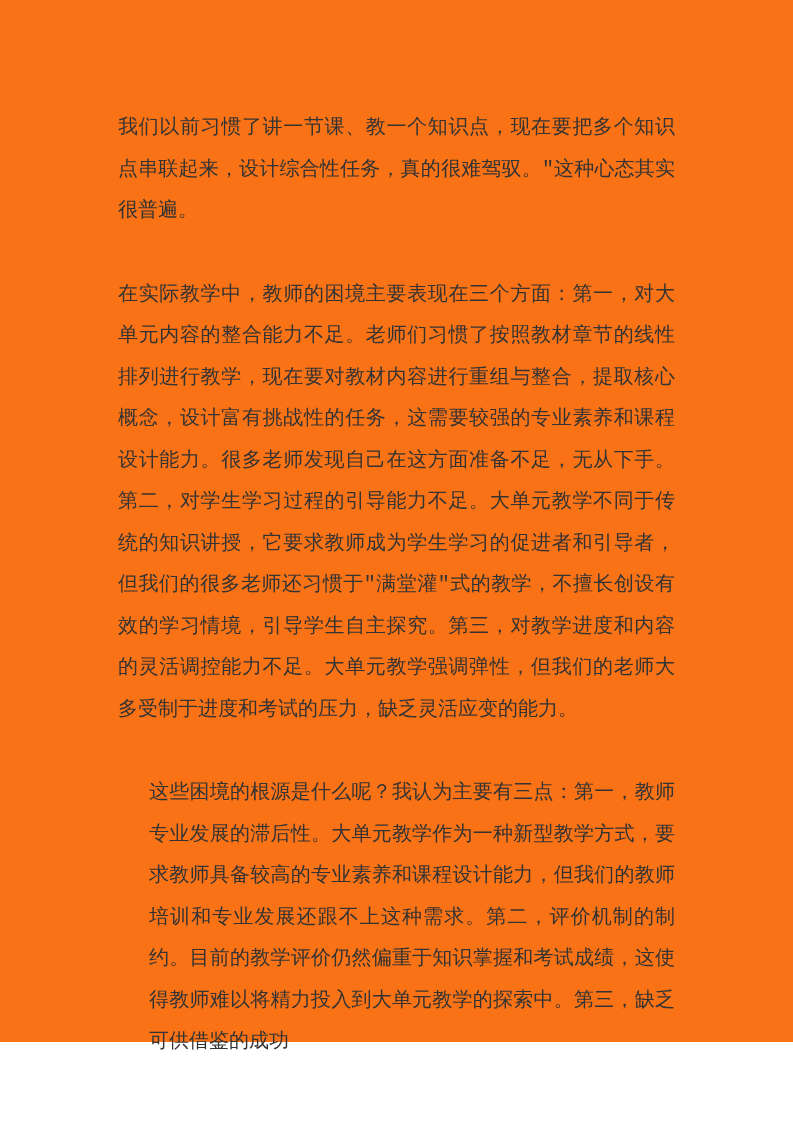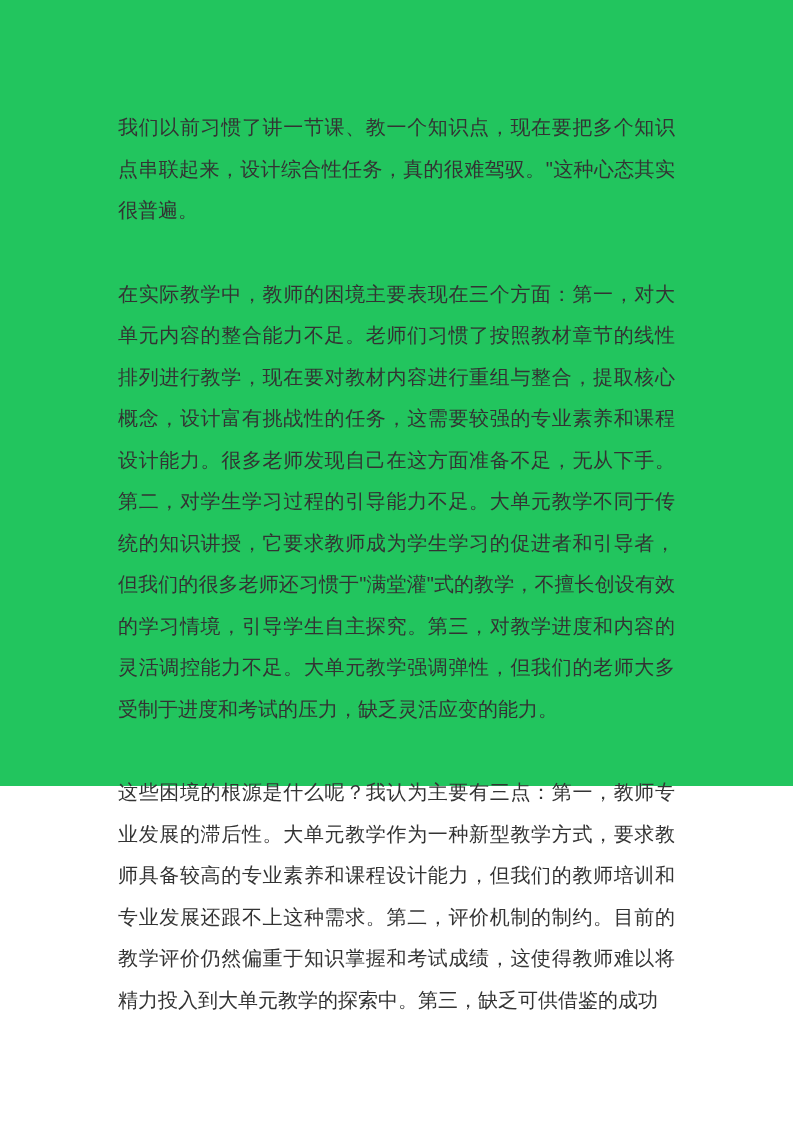--- a/index.html
+++ b/index.html
@@ -12,41 +12,43 @@
     background: #ffffff;
     overflow: hidden;
     position: relative;
     font-family: "Liberation Sans", sans-serif;
   }
   .page {
     position: absolute;
     left: 0;
     top: 0;
     width: 793px;
-    height: 786px;
-    background: #22c55e;
+    height: 1042px;
+    background: #f97316;
+    font-family: Liberation Mono, monospace;
   }
   .content {
     position: absolute;
     left: 118px;
     top: 107px;
     width: 557px;
   }
   .content p {
     margin: 0 0 42px 0;
     padding: 0;
     font-size: 20px;
     line-height: 41.5px;
     color: #333333;
     text-align: justify;
     word-break: break-all;
     letter-spacing: 0;
   }
   .content p:last-child {
     margin-bottom: 0;
+    margin-left: 31px;
   }
 </style>
 </head>
 <body>
 
 <div class="page">
   <div class="content">
     <p>我们以前习惯了讲一节课、教一个知识点，现在要把多个知识点串联起来，设计综合性任务，真的很难驾驭。"这种心态其实很普遍。</p>
     <p>在实际教学中，教师的困境主要表现在三个方面：第一，对大单元内容的整合能力不足。老师们习惯了按照教材章节的线性排列进行教学，现在要对教材内容进行重组与整合，提取核心概念，设计富有挑战性的任务，这需要较强的专业素养和课程设计能力。很多老师发现自己在这方面准备不足，无从下手。第二，对学生学习过程的引导能力不足。大单元教学不同于传统的知识讲授，它要求教师成为学生学习的促进者和引导者，但我们的很多老师还习惯于"满堂灌"式的教学，不擅长创设有效的学习情境，引导学生自主探究。第三，对教学进度和内容的灵活调控能力不足。大单元教学强调弹性，但我们的老师大多受制于进度和考试的压力，缺乏灵活应变的能力。</p>
     <p>这些困境的根源是什么呢？我认为主要有三点：第一，教师专业发展的滞后性。大单元教学作为一种新型教学方式，要求教师具备较高的专业素养和课程设计能力，但我们的教师培训和专业发展还跟不上这种需求。第二，评价机制的制约。目前的教学评价仍然偏重于知识掌握和考试成绩，这使得教师难以将精力投入到大单元教学的探索中。第三，缺乏可供借鉴的成功</p>

